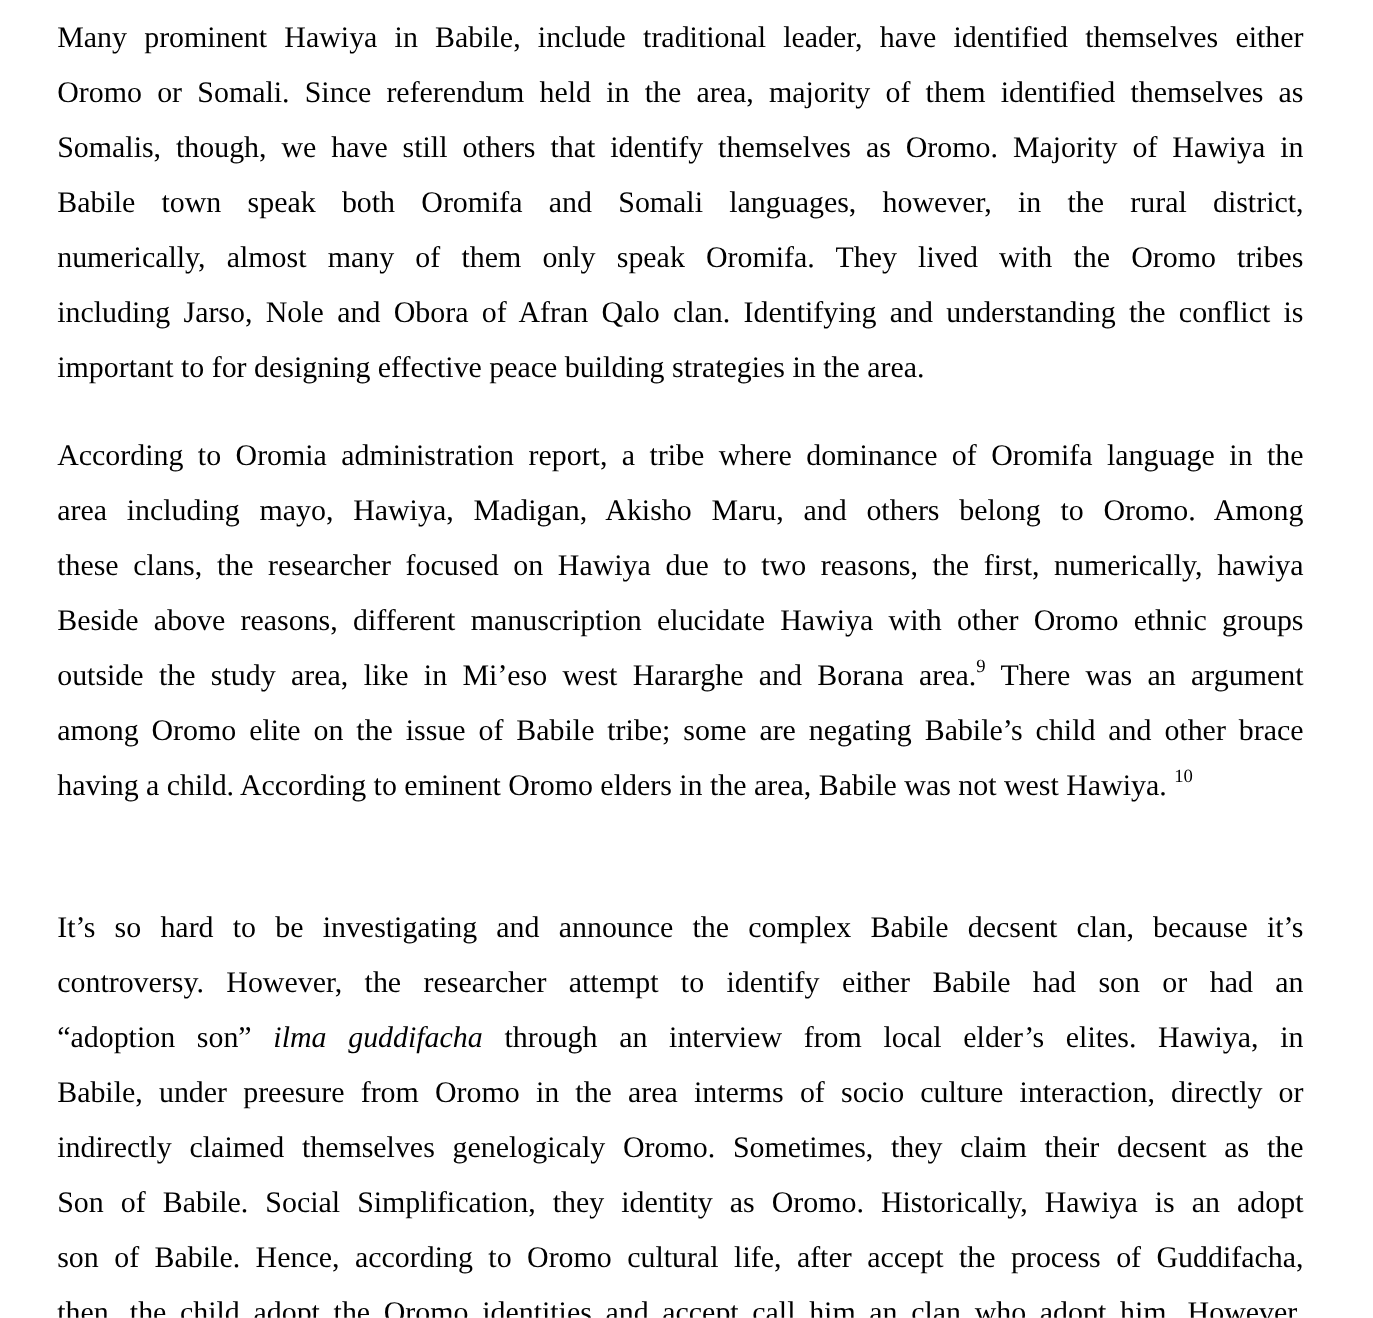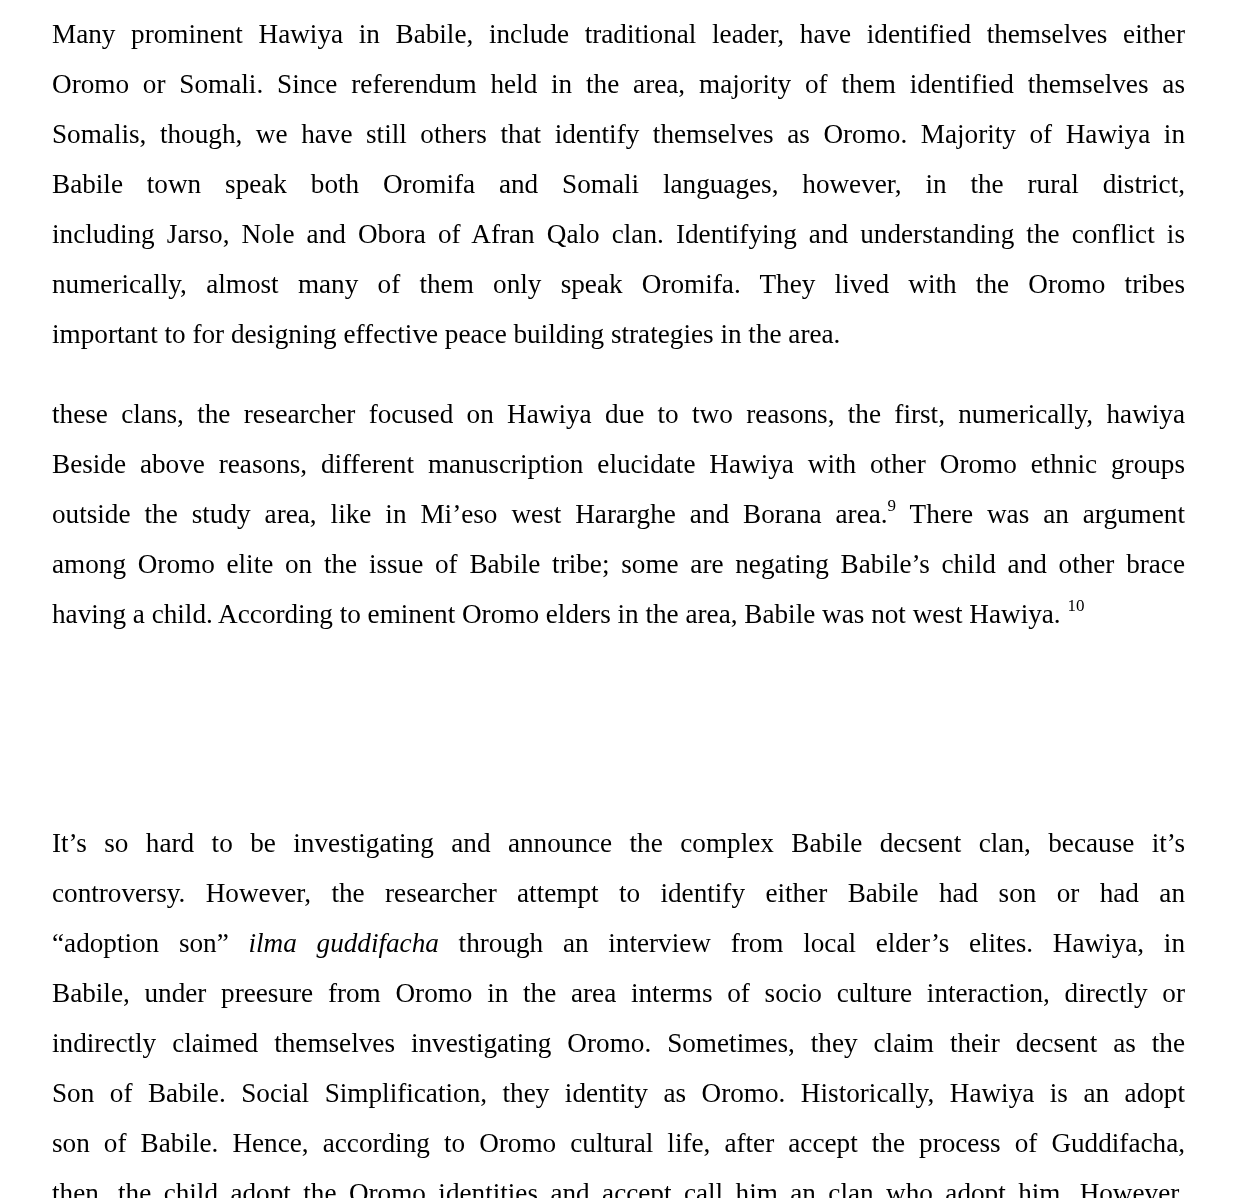--- a/index.html
+++ b/index.html
@@ -57,43 +57,45 @@
 </head>
 <body>
 
 <div class="page">
 
   <div class="para" id="p1">
     <div class="line">Many prominent Hawiya in Babile, include traditional leader, have identified themselves either</div>
     <div class="line">Oromo or Somali. Since referendum held in the area, majority of them identified themselves as</div>
     <div class="line">Somalis, though, we have still others that identify themselves as Oromo.  Majority of Hawiya in</div>
     <div class="line">Babile town speak both Oromifa and Somali languages, however, in the rural district,</div>
+    <div class="line">numerically, almost many of them only speak Oromifa. They lived with the Oromo tribes</div>
     <div class="line">including Jarso, Nole and Obora of Afran Qalo clan. Identifying and understanding the conflict is</div>
-    <div class="line">numerically, almost many of them only speak Oromifa. They lived with the Oromo tribes</div>
     <div class="line last">important to for designing effective peace building strategies in the area.</div>
   </div>
 
   <div class="para" id="p2">
+    <div class="line">According to Oromia administration report, a tribe where dominance of Oromifa language in the</div>
+    <div class="line">area including mayo, Hawiya, Madigan, Akisho Maru, and others belong to Oromo. Among</div>
     <div class="line">these clans, the researcher focused on Hawiya due to two reasons, the first, numerically, hawiya</div>
     <div class="line">Beside above reasons, different manuscription elucidate Hawiya with other Oromo ethnic groups</div>
     <div class="line">
       <span>outside the study area, like in Mi’eso west Hararghe and Borana area.</span><sup>9</sup><span> There was an argument</span>
     </div>
     <div class="line">among Oromo elite on the issue of Babile tribe; some are negating Babile’s child and other brace</div>
     <div class="line last">
       <span>having a child. According to eminent Oromo elders in the area, Babile was not west Hawiya. </span><sup>10</sup>
     </div>
   </div>
 
   <div class="para" id="p3">
     <div class="line">It’s so hard to be investigating and announce the complex Babile decsent clan, because it’s</div>
     <div class="line">controversy. However, the researcher attempt to identify either Babile had son or had an</div>
     <div class="line">
       <span>“adoption son” </span><span class="ital">ilma guddifacha</span><span> through an interview from local elder’s elites. Hawiya, in</span>
     </div>
     <div class="line">Babile, under preesure from Oromo in the area interms of socio culture interaction, directly or</div>
-    <div class="line">indirectly claimed themselves investigating Oromo. Sometimes, they claim their decsent as the</div>
+    <div class="line">indirectly claimed themselves genelogicaly Oromo. Sometimes, they claim their decsent as the</div>
     <div class="line">Son of Babile. Social Simplification, they identity as Oromo. Historically, Hawiya is an adopt</div>
     <div class="line">son of Babile. Hence, according to Oromo cultural life, after accept the process of Guddifacha,</div>
     <div class="line">then, the child adopt the Oromo identities and accept call him an clan who adopt him. However,</div>
   </div>
 
 </div>
 
 </body></html>

